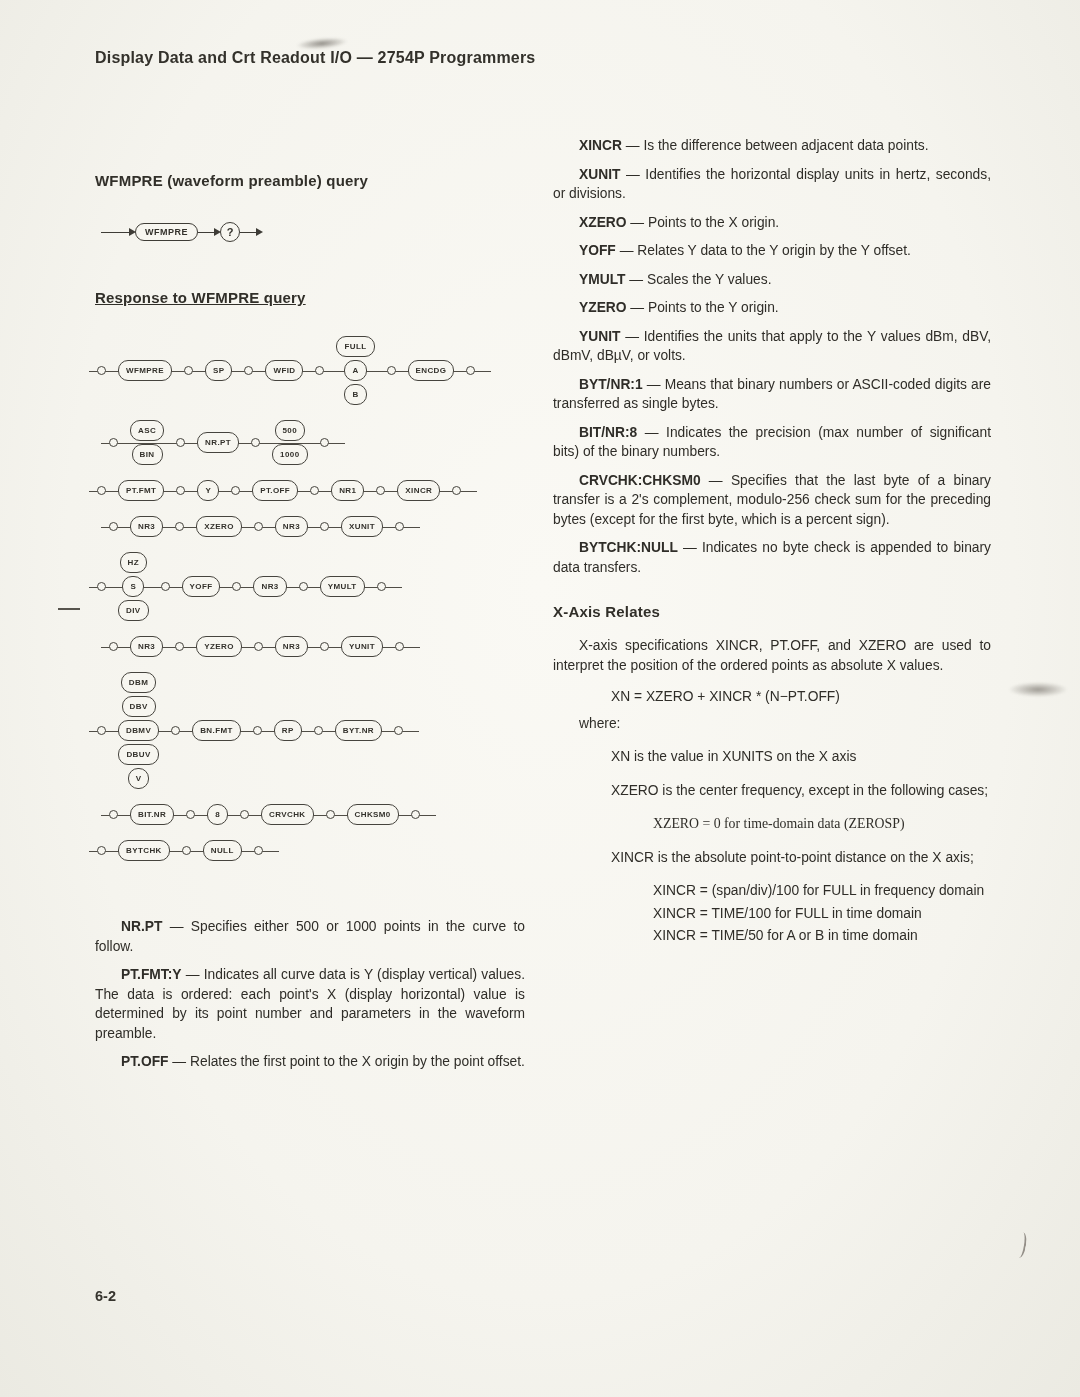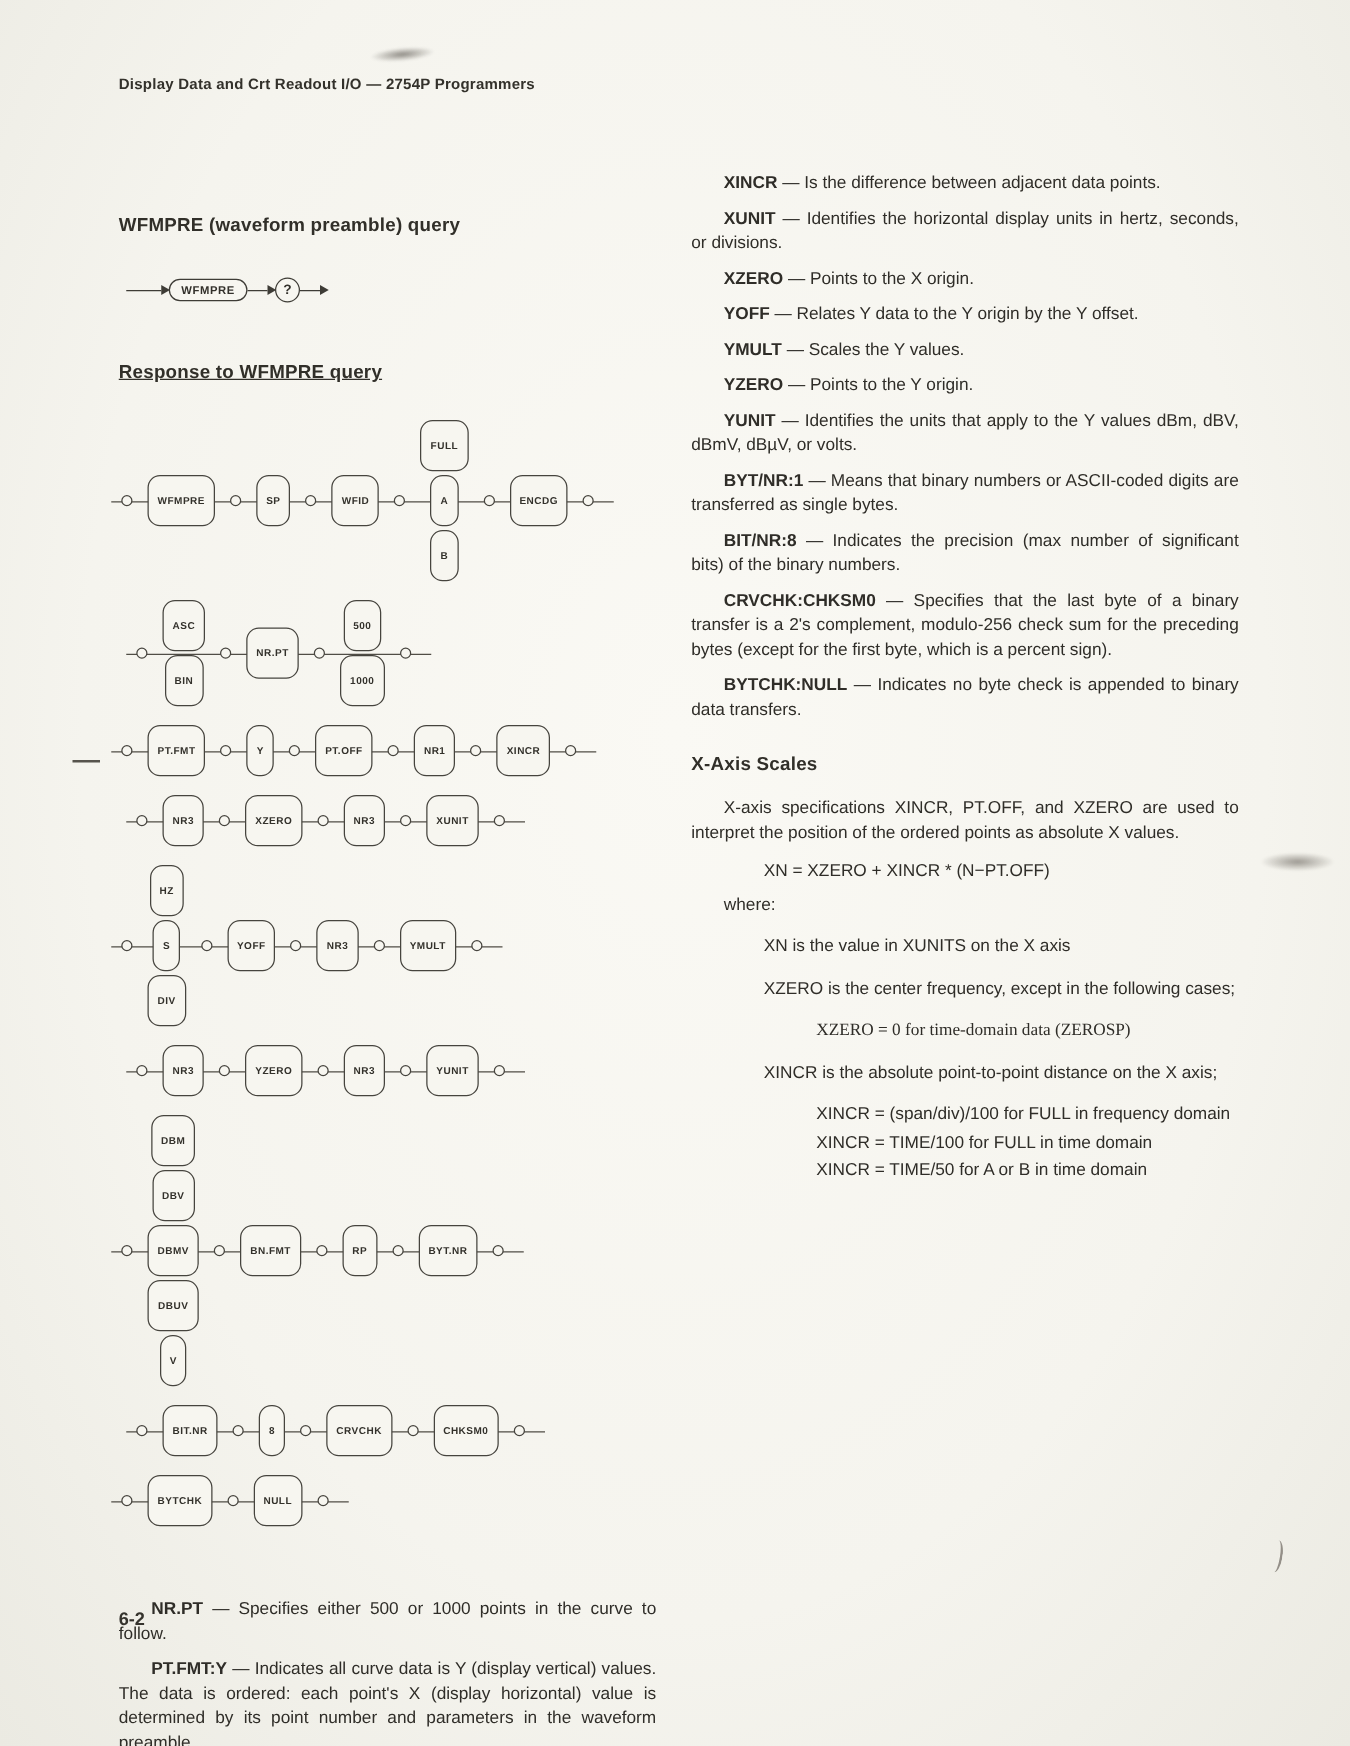--- a/index.html
+++ b/index.html
@@ -9,22 +9,22 @@
     color:#2e2c27;
     overflow:hidden;
     position:relative;
     background:#f3f2ec;
   }
   .page {
     position:absolute; inset:0;
     background: radial-gradient(ellipse at 50% 42%, #faf9f4 0%, #f5f4ee 62%, #ebeae2 100%);
   }
   .header {
-    position:absolute; left:95px; top:60px;
-    font-size:12px; font-weight:bold; letter-spacing:.2px; color:#33312b;
+    position:absolute; left:95px; top:49px;
+    font-size:16px; font-weight:bold; letter-spacing:.2px; color:#33312b;
   }
   .pagenum {
     position:absolute; left:95px; top:1288px;
     font-size:14.5px; font-weight:bold; color:#35332d;
   }
   .col-left  { position:absolute; left:95px;  top:172px; width:430px; }
   .col-right { position:absolute; left:553px; top:136px; width:438px; }
 
   h2.sect { font-size:15px; font-weight:bold; color:#312f29; letter-spacing:.2px; }
   .mt2 { margin-top:44px;text-decoration:underline; }
@@ -60,21 +60,21 @@
   }
   .drow:nth-child(even) { margin-left:12px; }
   .drow::before {
     content:''; position:absolute; left:-8px; right:-16px; top:50%;
     border-top:1.3px solid #504d46;
   }
   .doval {
     position:relative; z-index:1; background:#f7f6f0;
     border:1.3px solid #46443e; border-radius:10px;
     font-size:8px; font-weight:bold; letter-spacing:.4px;
-    padding:15px 7px; white-space:nowrap; color:#33312b;
+    padding:5px 7px; white-space:nowrap; color:#33312b;
   }
   .dcircle {
     position:relative; z-index:1; width:9px; height:9px; flex:none;
     border:1.3px solid #46443e; border-radius:50%; background:#f7f6f0;
   }
   .dstack { position:relative; z-index:1; display:flex; flex-direction:column; align-items:center; gap:3px; }
 
   
   .formula { font-size:13.8px; margin:14px 0 12px 58px; color:#2f2d28; }
   .wherelbl { font-size:13.8px; margin:0 0 16px 26px; color:#2f2d28; }
@@ -254,21 +254,21 @@
         <p class="para"><span class="term">YOFF</span> — Relates Y data to the Y origin by the Y offset.</p>
         <p class="para"><span class="term">YMULT</span> — Scales the Y values.</p>
         <p class="para"><span class="term">YZERO</span> — Points to the Y origin.</p>
         <p class="para"><span class="term">YUNIT</span> — Identifies the units that apply to the Y values dBm, dBV, dBmV, dBµV, or volts.</p>
         <p class="para"><span class="term">BYT/NR:1</span> — Means that binary numbers or ASCII-coded digits are transferred as single bytes.</p>
         <p class="para"><span class="term">BIT/NR:8</span> — Indicates the precision (max number of significant bits) of the binary numbers.</p>
         <p class="para"><span class="term">CRVCHK:CHKSM0</span> — Specifies that the last byte of a binary transfer is a 2's complement, modulo-256 check sum for the preceding bytes (except for the first byte, which is a percent sign).</p>
         <p class="para"><span class="term">BYTCHK:NULL</span> — Indicates no byte check is appended to binary data transfers.</p>
       </div>
 
-    <h2 class="sect xh">X-Axis Scales</h2>
+    <h2 class="sect xh">X-Axis Relates</h2>
     <p class="para">X-axis specifications XINCR, PT.OFF, and XZERO are used to interpret the position of the ordered points as absolute X values.</p>
     <p class="formula">XN = XZERO + XINCR * (N−PT.OFF)</p>
     <p class="wherelbl">where:</p>
     <div>
         <p class="w1 gap">XN is the value in XUNITS on the X axis</p>
         <p class="w1 gap">XZERO is the center frequency, except in the following cases;</p>
         <p class="w2 gap">XZERO = 0 for time-domain data (ZEROSP)</p>
         <p class="w1 gap">XINCR is the absolute point-to-point distance on the X axis;</p>
         <p class="w2">XINCR = (span/div)/100 for FULL in frequency domain</p>
         <p class="w2">XINCR = TIME/100 for FULL in time domain</p>

